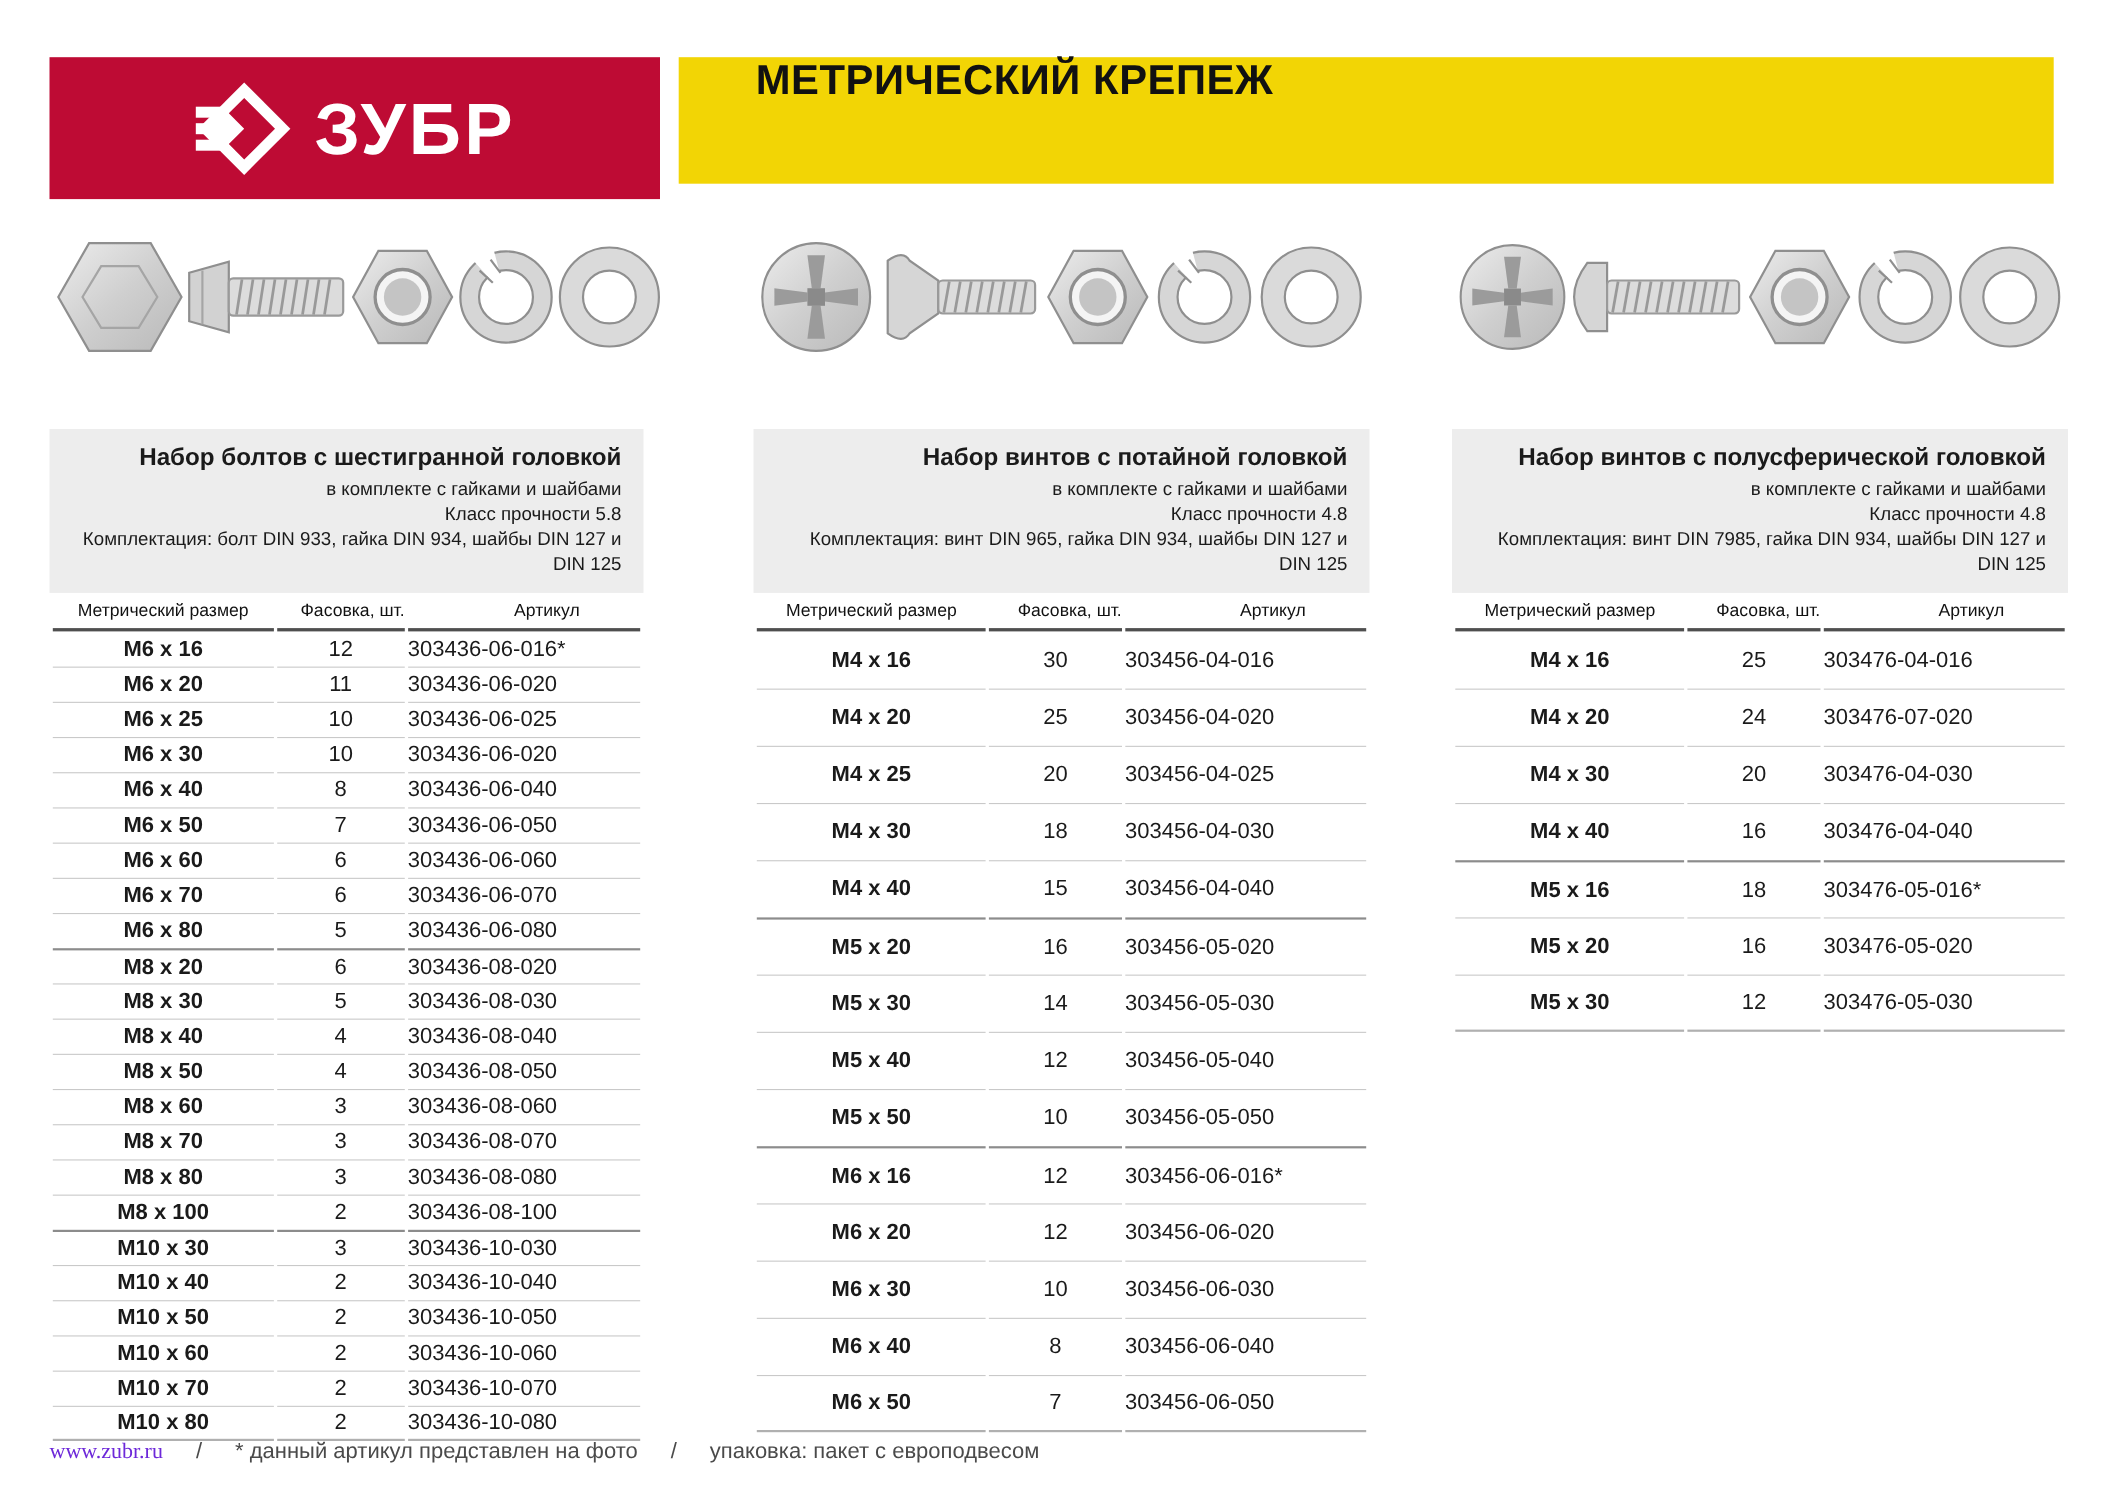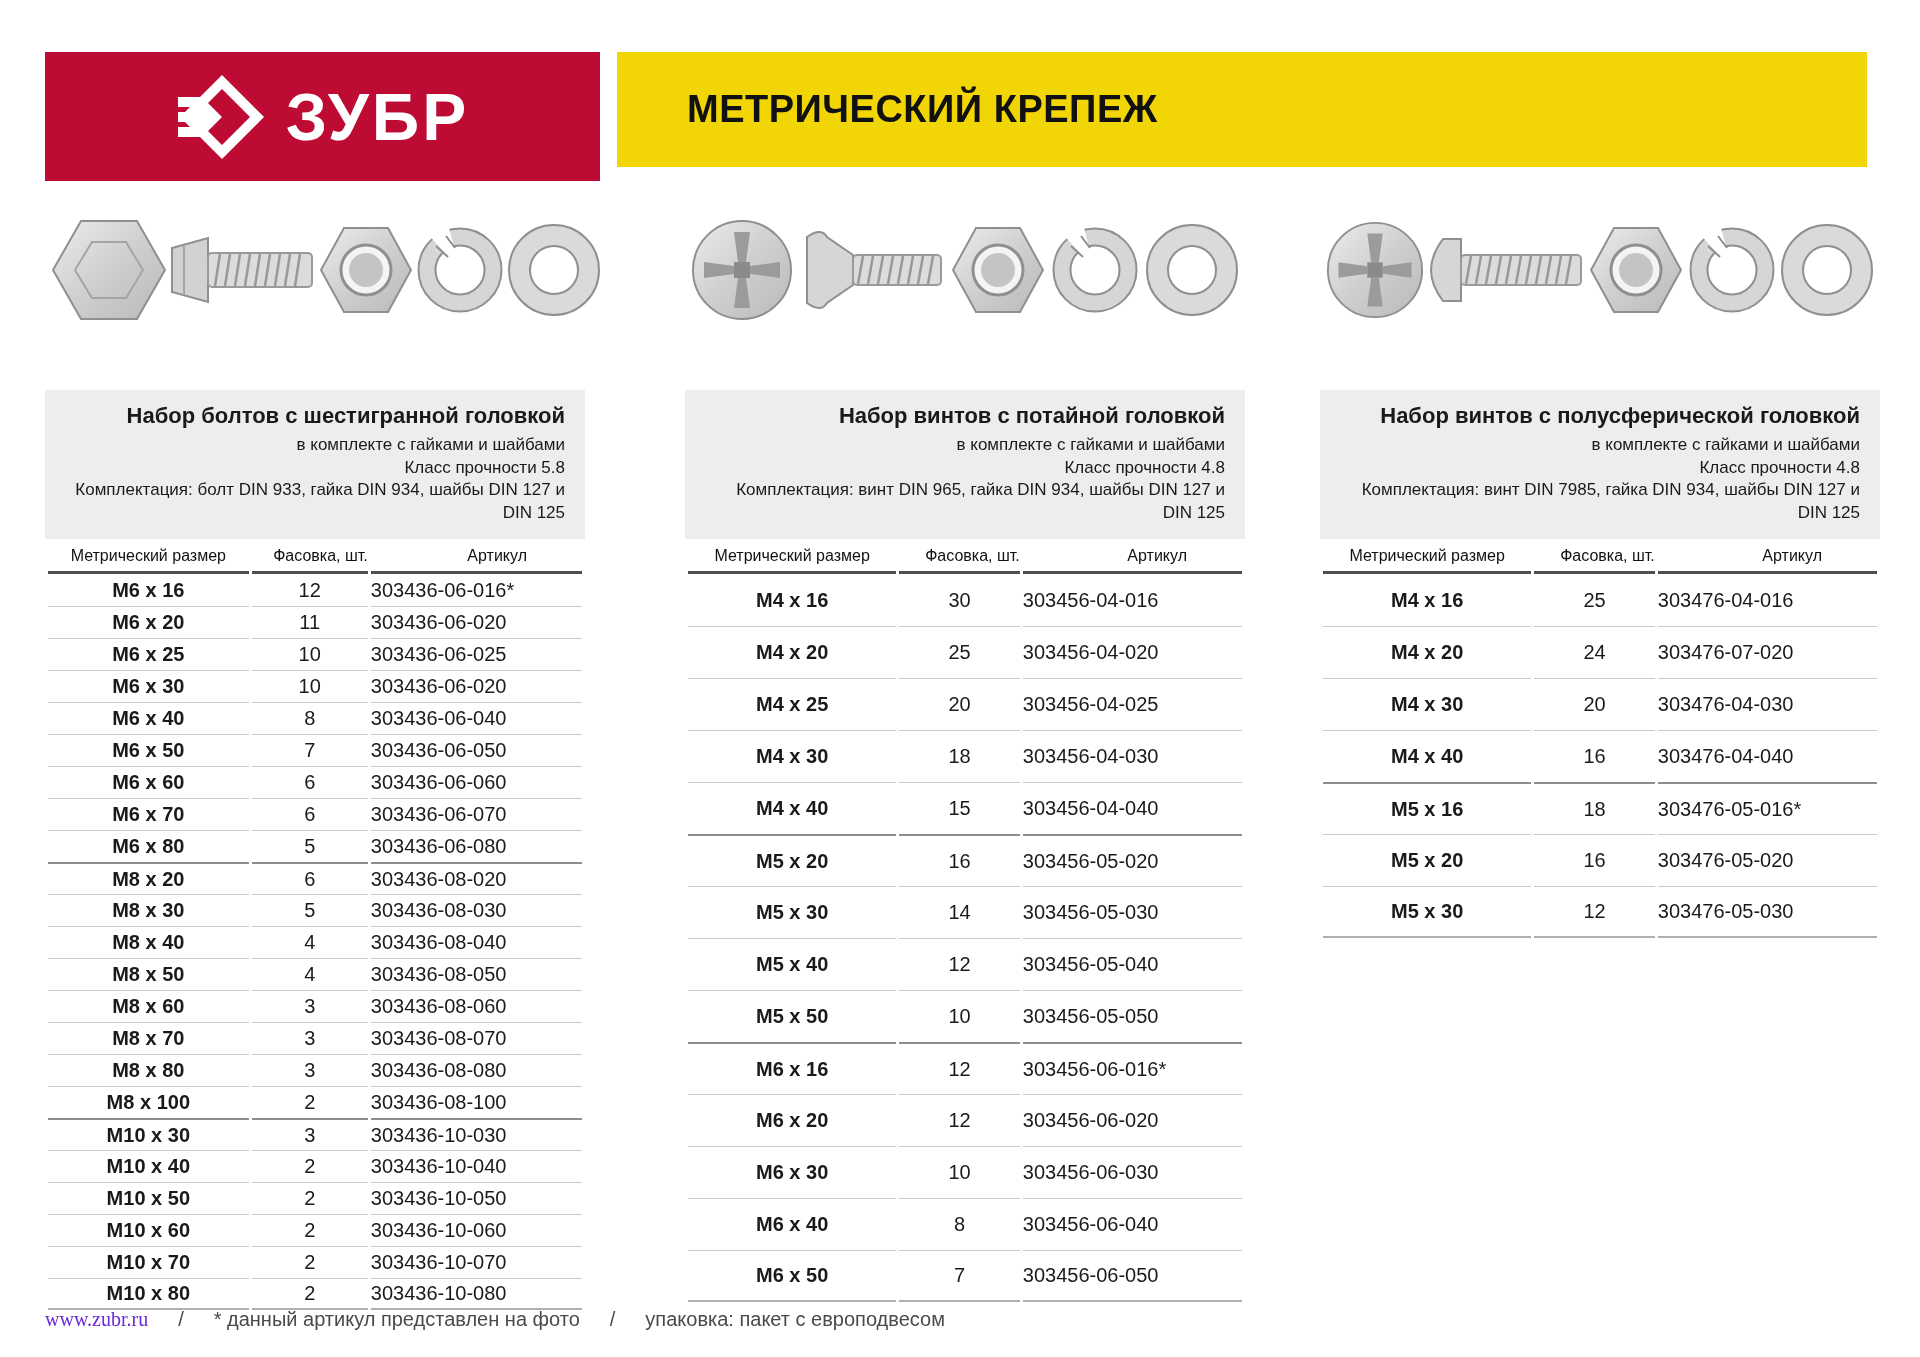--- a/index.html
+++ b/index.html
@@ -5,21 +5,21 @@
   * { box-sizing: border-box; margin: 0; padding: 0; }
   html,body { width:1920px; height:1357px; background:#ffffff; overflow:hidden;
               font-family:"Liberation Sans","DejaVu Sans",sans-serif; color:#1a1a1a; }
   .page { position:relative; width:1920px; height:1357px; }
 
   
   .brand-block { position:absolute; left:45px; top:52px; width:555px; height:129px;
                  background:#be0b34; display:flex; align-items:center; justify-content:center; gap:18px; }
   .brand-text { color:#ffffff; font-weight:bold; font-size:66px; letter-spacing:3px; line-height:1; }
   .title-block { position:absolute; left:617px; top:52px; width:1250px; height:115px;
-                 background:#f2d505; display:flex; align-items:center; padding-left:70px; }
+                 background:#f2d505; display:flex; padding-left:70px; }
   .title-block h1 { font-size:38px; font-weight:bold; color:#111111; letter-spacing:0.5px; }
 
   
   .col { position:absolute; top:195px; }
   .col1 { left:45px;   width:540px; }
   .col2 { left:685px;  width:560px; }
   .col3 { left:1320px; width:560px; }
 
   .photos { height:150px; display:flex; align-items:center; justify-content:space-between; padding:0 5px; }
 

